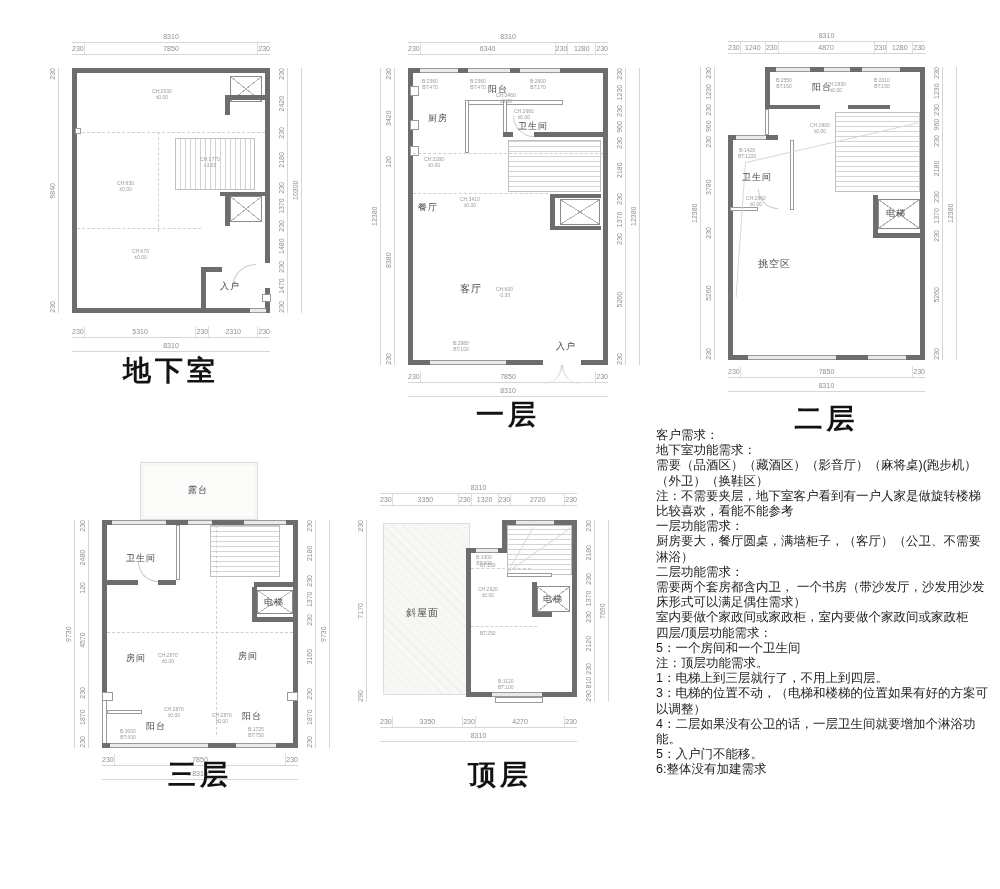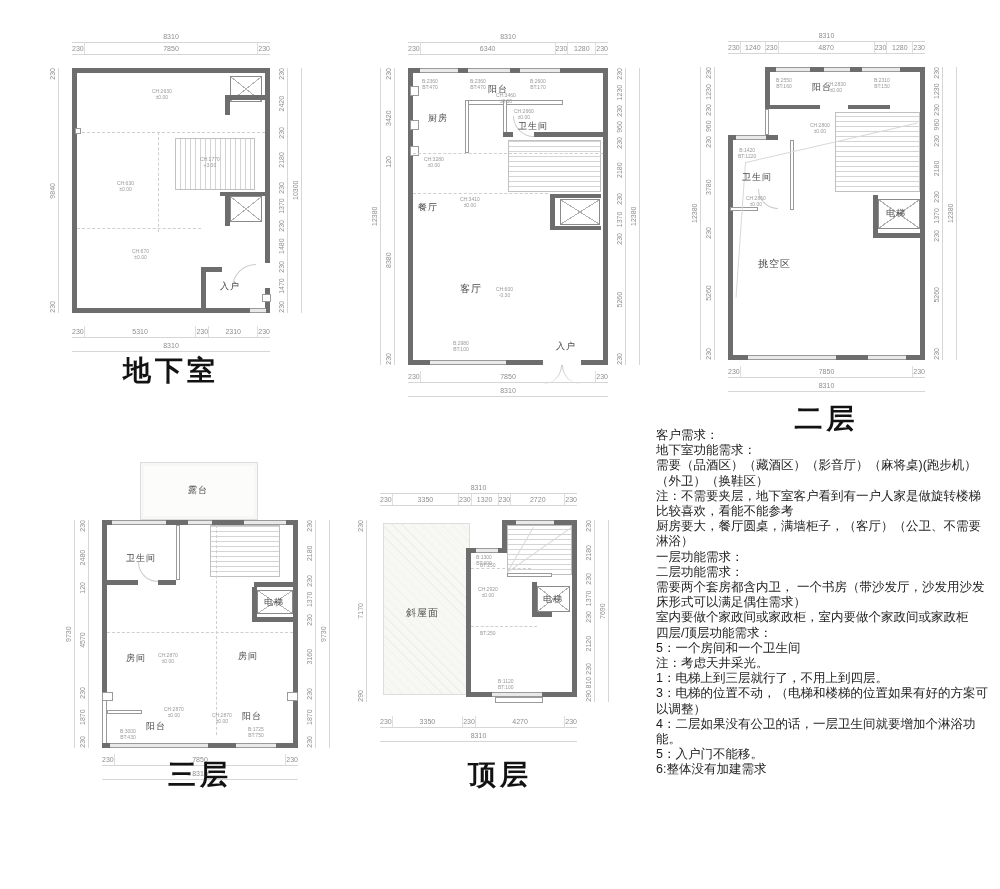--- a/index.html
+++ b/index.html
@@ -207,20 +207,21 @@
     <i class="c" style="flex:2180">2180</i>
     <i class="c" style="flex:230">230</i>
     <i class="c" style="flex:1370">1370</i>
     <i class="c" style="flex:230">230</i>
     <i class="c" style="flex:5260">5260</i>
     <i class="c" style="flex:230">230</i>
   </div>
   <div class="vdim" style="left:628px;top:68px;height:297px">
     <i class="c" style="flex:1">12380</i>
   </div>
+  <div class="ftitle" style="left:408px;top:396px;width:200px">一层</div>
 
   <div class="plan" style="left:728px;top:67px;width:197px;height:293px">
     <div class="w" style="left:37px;top:0;width:160px;height:5px"></div>
     <div class="win" style="left:48px;top:0;width:34px;height:5px"></div>
     <div class="win" style="left:96px;top:0;width:26px;height:5px"></div>
     <div class="win" style="left:134px;top:0;width:38px;height:5px"></div>
     <div class="w" style="left:37px;top:0;width:5px;height:42px"></div>
     <div class="w" style="left:37px;top:38px;width:55px;height:4px"></div>
     <div class="w" style="left:120px;top:38px;width:42px;height:4px"></div>
     <div class="lw" style="left:37px;top:42px;width:4px;height:26px"></div>
@@ -465,28 +466,28 @@
   <div class="vdim" style="left:597px;top:520px;height:182px">
     <i class="c" style="flex:1">7690</i>
   </div>
   <div class="ftitle" style="left:400px;top:756px;width:200px">顶层</div>
 
   <div class="req">
     <div>客户需求：</div>
     <div>地下室功能需求：</div>
     <div>需要（品酒区）（藏酒区）（影音厅）（麻将桌)(跑步机）（外卫）（换鞋区）</div>
     <div>注：不需要夹层，地下室客户看到有一户人家是做旋转楼梯比较喜欢，看能不能参考</div>
+    <div>一层功能需求：</div>
     <div>厨房要大，餐厅圆桌，满墙柜子，（客厅）（公卫、不需要淋浴）</div>
-    <div>一层功能需求：</div>
     <div>二层功能需求：</div>
     <div>需要两个套房都含内卫， 一个书房（带沙发厅，沙发用沙发床形式可以满足偶住需求）</div>
     <div>室内要做个家政间或家政柜，室内要做个家政间或家政柜</div>
     <div>四层/顶层功能需求：</div>
     <div>5：一个房间和一个卫生间</div>
-    <div>注：考虑天井采光。</div>
+    <div>注：顶层功能需求。</div>
     <div>1：电梯上到三层就行了，不用上到四层。</div>
     <div>3：电梯的位置不动，（电梯和楼梯的位置如果有好的方案可以调整）</div>
     <div>4：二层如果没有公卫的话，一层卫生间就要增加个淋浴功能。</div>
     <div>5：入户门不能移。</div>
     <div>6:整体没有加建需求</div>
   </div>
 
 </div>
 
 </body></html>

